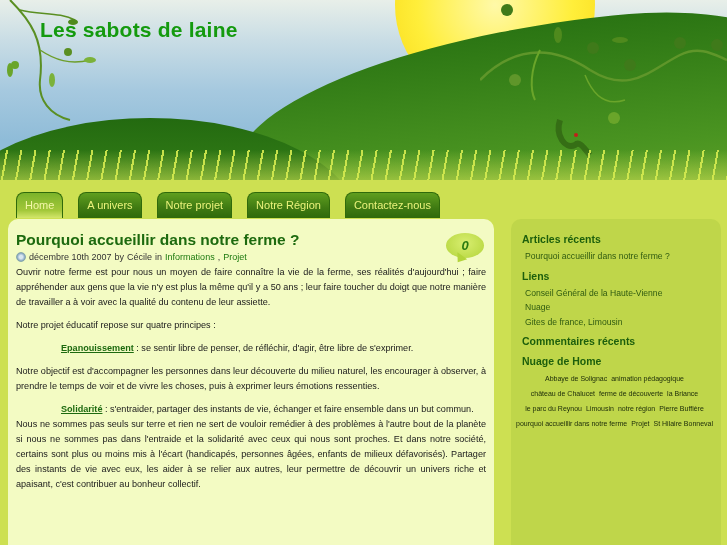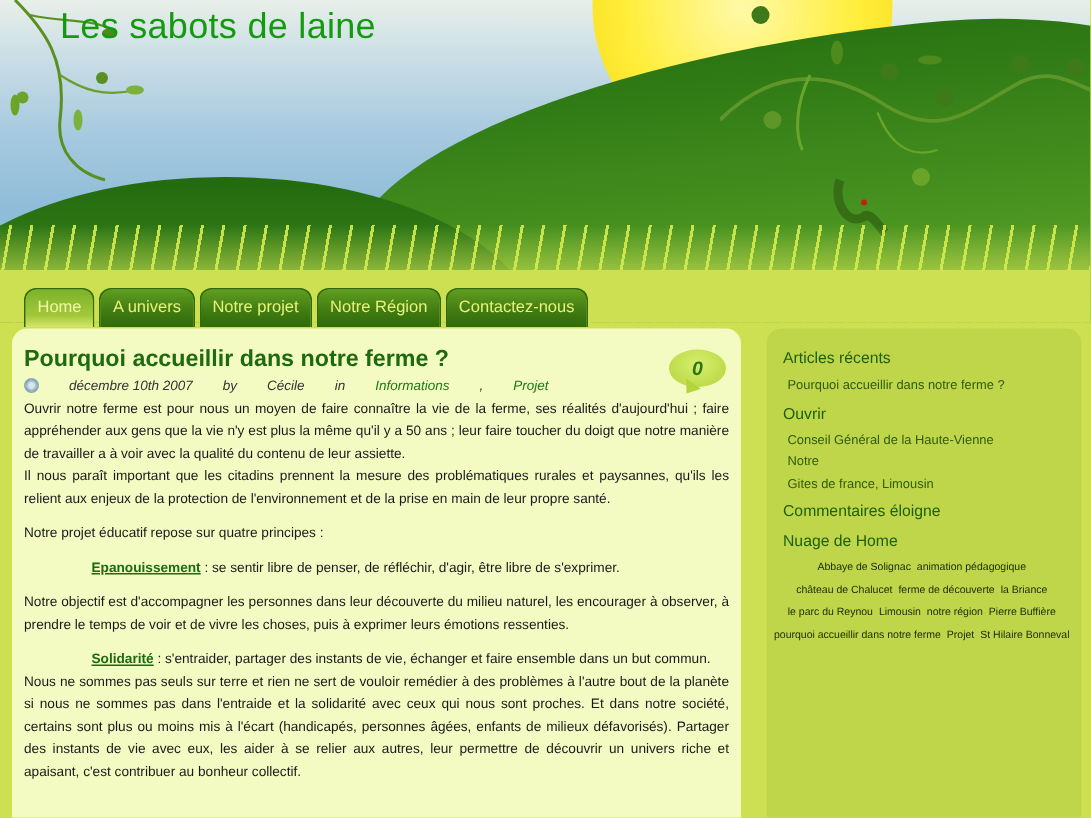--- a/index.html
+++ b/index.html
@@ -37,46 +37,46 @@
     background:
       repeating-linear-gradient(100deg, rgba(213,235,80,0.0) 0 6px, rgba(213,235,80,0.9) 6px 8px, rgba(213,235,80,0) 8px 14px),
       linear-gradient(rgba(205,224,82,0) 0%, #cde052 75%);
   }
   .grass2 {
     position: absolute; left: 0; top: 180px; width: 727px; height: 40px;
     background: #cde052;
   }
   .vine { position: absolute; }
   .site-title {
-    position: absolute; left: 40px; top: 4px;
-    font-size: 24px; font-weight: normal; color: #149a0e;
+    position: absolute; left: 40px; top: 18px;
+    font-size: 21px; font-weight: bold; color: #149a0e;
     letter-spacing: 0.2px;
   }
   
-  .nav { position: absolute; left: 16px; top: 192px; display: flex; gap: 3px; z-index: 3; }
+  .nav { position: absolute; left: 16px; top: 192px; display: flex; gap: 15px; z-index: 3; }
   .tab {
     height: 26px; padding: 0 8px;
     background: linear-gradient(#5f9e1f, #3f7a12 60%, #2f6a0b);
     border-radius: 8px 8px 0 0;
     color: #eaf27a; font-size: 11px; line-height: 24px;
     border: 1px solid #2f6a0b; border-bottom: none;
   }
   .tab.active {
     background: linear-gradient(#7bb32a, #a3c83a 70%, #d3e66a);
     color: #f3f7a8;
   }
   
   .main {
     position: absolute; left: 8px; top: 219px; width: 486px; height: 340px;
     background: #f3fbc3;
     border-radius: 10px 10px 0 0;
     padding: 12px 8px 0 8px;
   }
   .post-title { font-size: 15.5px; font-weight: bold; color: #1d6a0f; margin-bottom: 3px; }
-  .meta { font-size: 9px; font-style: italic; color: #333; display: flex; align-items: flex-start; gap: 20px; margin-bottom: 3px; }
+  .meta { font-size: 9px; color: #333; display: flex; align-items: flex-start; gap: 3px; margin-bottom: 3px; }
   .meta .clock {
     width: 10px; height: 10px; border-radius: 50%;
     background: radial-gradient(circle, #d8e6f0 30%, #7a9ab8 75%);
     border: 1px solid #8aa; display: inline-block;
   }
   .meta a { color: #1d7a0f; text-decoration: none; }
   .comment-bubble {
     position: absolute; left: 446px; top: 233px; width: 38px; height: 25px;
     background: radial-gradient(ellipse at 50% 40%, #d8ee70, #b3d43a);
     border-radius: 50%; z-index: 4;
@@ -91,21 +91,21 @@
   .body-text { font-size: 9.1px; line-height: 15px; color: #1a1a1a; text-align: justify; }
   .body-text p { margin-bottom: 8px; }
   .body-text .kw { color: #1d6a0f; font-weight: bold; text-decoration: underline; padding-left: 45px; }
   
   .sidebar {
     position: absolute; left: 511px; top: 219px; width: 210px; height: 330px;
     background: #bfd64a;
     border-radius: 10px 10px 0 0;
     padding: 12px 10px 0 11px;
   }
-  .sb-h { font-size: 10.5px; font-weight: normal; color: #1d5f0c; margin: 2px 0 4px 0; }
+  .sb-h { font-size: 10.5px; font-weight: bold; color: #1d5f0c; margin: 2px 0 4px 0; }
   .sb-list { list-style: none; margin-bottom: 6px; }
   .sb-list li { font-size: 8.6px; color: #2f5a10; padding-left: 3px; line-height: 14.5px; }
   .tags { font-size: 7px; color: #1a2a08; text-align: center; line-height: 15px; margin-left: -12px; margin-right: -8px; margin-bottom: 4px; }
   .tags span { margin: 0 1px; }
 </style>
 </head>
 <body>
 
 <div class="header">
   <div class="sun"></div>
@@ -159,48 +159,47 @@
     <span>by</span>
     <span>Cécile</span>
     <span>in</span>
     <a>Informations</a>
       <span>,</span>
     <a>Projet</a>
   </div>
   <div class="body-text">
     <p>
       <span>Ouvrir notre ferme est pour nous un moyen de faire connaître la vie de la ferme, ses réalités d'aujourd'hui ; faire appréhender aux gens que la vie n'y est plus la même qu'il y a 50 ans ; leur faire toucher du doigt que notre manière de travailler a à voir avec la qualité du contenu de leur assiette.</span><br>
-      <span>Il nous paraît important que les citadins prennent la mesure des problématiques rurales et paysannes, qu'ils les relient aux enjeux de la protection de l'environnement et de la prise en main de leur propre santé.</span>
     </p>
     <p>Notre projet éducatif repose sur quatre principes :</p>
     <p>
       <span class="kw">Epanouissement</span><span> : se sentir libre de penser, de réfléchir, d'agir, être libre de s'exprimer.</span>
     </p>
     <p>Notre objectif est d'accompagner les personnes dans leur découverte du milieu naturel, les encourager à observer, à prendre le temps de voir et de vivre les choses, puis à exprimer leurs émotions ressenties.</p>
     <p>
       <span class="kw">Solidarité</span><span> : s'entraider, partager des instants de vie, échanger et faire ensemble dans un but commun.</span><br>
       <span>Nous ne sommes pas seuls sur terre et rien ne sert de vouloir remédier à des problèmes à l'autre bout de la planète si nous ne sommes pas dans l'entraide et la solidarité avec ceux qui nous sont proches. Et dans notre société, certains sont plus ou moins mis à l'écart (handicapés, personnes âgées, enfants de milieux défavorisés). Partager des instants de vie avec eux, les aider à se relier aux autres, leur permettre de découvrir un univers riche et apaisant, c'est contribuer au bonheur collectif.</span>
     </p>
 
   </div>
 </div>
 <div class="comment-bubble">0</div>
 
 <aside class="sidebar">
   <h3 class="sb-h">Articles récents</h3>
   <ul class="sb-list">
     <li>Pourquoi accueillir dans notre ferme ?</li>
   </ul>
-  <h3 class="sb-h">Ouvrir</h3>
+  <h3 class="sb-h">Liens</h3>
   <ul class="sb-list">
     <li>Conseil Général de la Haute-Vienne</li>
-    <li>Notre</li>
+    <li>Nuage</li>
     <li>Gites de france, Limousin</li>
   </ul>
-  <h3 class="sb-h">Commentaires éloigne</h3>
+  <h3 class="sb-h">Commentaires récents</h3>
   <h3 class="sb-h" style="margin-top:8px">Nuage de Home</h3>
   <div class="tags">
     <span>Abbaye de Solignac</span>
     <span>animation pédagogique</span><br>
     <span>château de Chalucet</span>
     <span>ferme de découverte</span>
     <span>la Briance</span><br>
     <span>le parc du Reynou</span>
     <span>Limousin</span>
     <span>notre région</span>

